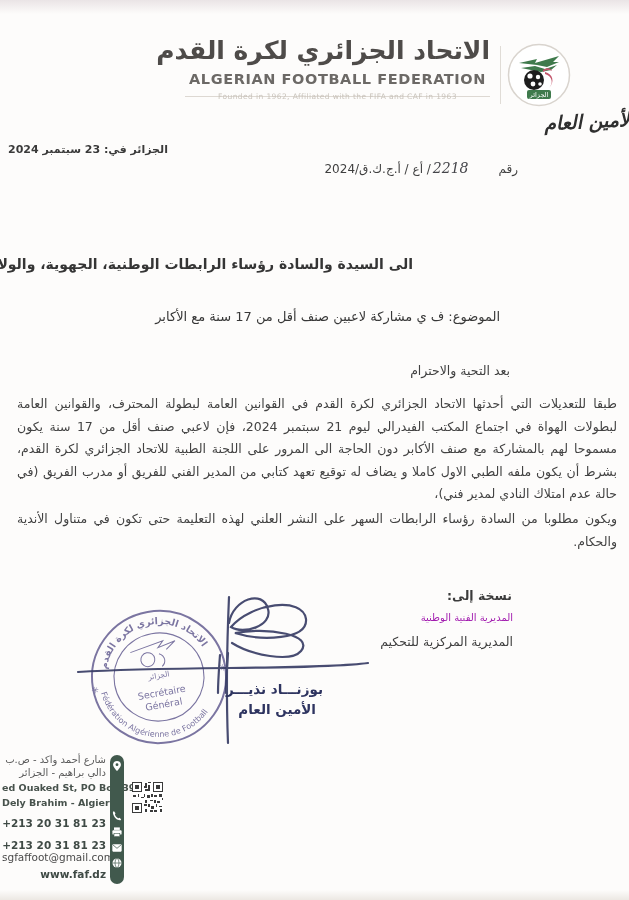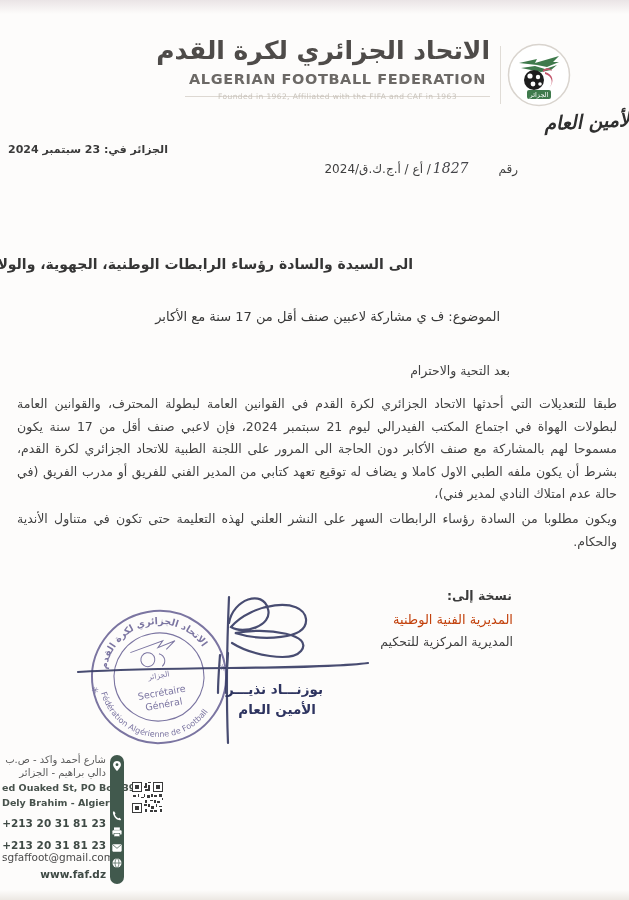--- a/index.html
+++ b/index.html
@@ -41,21 +41,21 @@
   .subject{right:129px;top:309px;font-size:13px;font-weight:normal;color:#383838;}
   .greeting{right:119px;top:363px;font-size:12.5px;color:#404040;}
   .para{left:17px;width:600px;font-size:12.5px;line-height:22.5px;
     color:#424242;text-align:justify;direction:rtl;}
   .p1{top:393px;}
   .p2{top:508px;}
   .closing{right:94px;top:547px;font-size:12.5px;color:#404040;}
 
   
   .copy-label{right:117px;top:588px;font-size:12.5px;font-weight:bold;color:#3b3b3b;}
-  .copy-item1{right:116px;top:612px;font-size:13px;color:#c2410c;}
+  .copy-item1{right:116px;top:612px;font-size:10px;color:#a21caf;}
   .copy-item2{right:116px;top:634px;font-size:12.5px;color:#3f3f3f;}
 
   
   .sig-name{left:223px;top:681px;width:100px;text-align:right;direction:rtl;
     font-size:13.5px;font-weight:bold;color:#2e3460;}
   .sig-title{left:228px;top:701px;width:88px;text-align:right;direction:rtl;
     font-size:13.5px;font-weight:bold;color:#2e3460;}
   .stamp{left:73px;top:604px;transform:rotate(-10deg);opacity:.85;}
   .sig-scribble{left:55px;top:583px;opacity:.9;}
 
@@ -101,21 +101,21 @@
 
     <rect x="20" y="47" width="24" height="9" rx="2" fill="#3f7a4c"></rect>
     <text x="32" y="54" text-anchor="middle" font-size="6.5" fill="#ffffff">الجزائر</text>
   </svg>
 
   <div class="abs office-hand nowrap rtl">الأمين العام</div>
 
   <div class="abs city-date nowrap rtl">الجزائر في: 23 سبتمبر 2024</div>
   <div class="abs ref-line nowrap">
     <span class="ref-label">رقم</span>
-    <span class="ref-number">1827</span>
+    <span class="ref-number">2218</span>
     <span>/ أع / أ.ج.ك.ق/2024</span>
   </div>
 
   <div class="abs addressee nowrap rtl">الى السيدة والسادة رؤساء الرابطات الوطنية، الجهوية، والولائية</div>
 
   <div class="abs subject nowrap rtl">
     <span>الموضوع:</span><span> ف ي مشاركة لاعبين صنف أقل من 17 سنة مع الأكابر</span>
   </div>
 
   <div class="abs greeting nowrap rtl">بعد التحية والاحترام</div>

